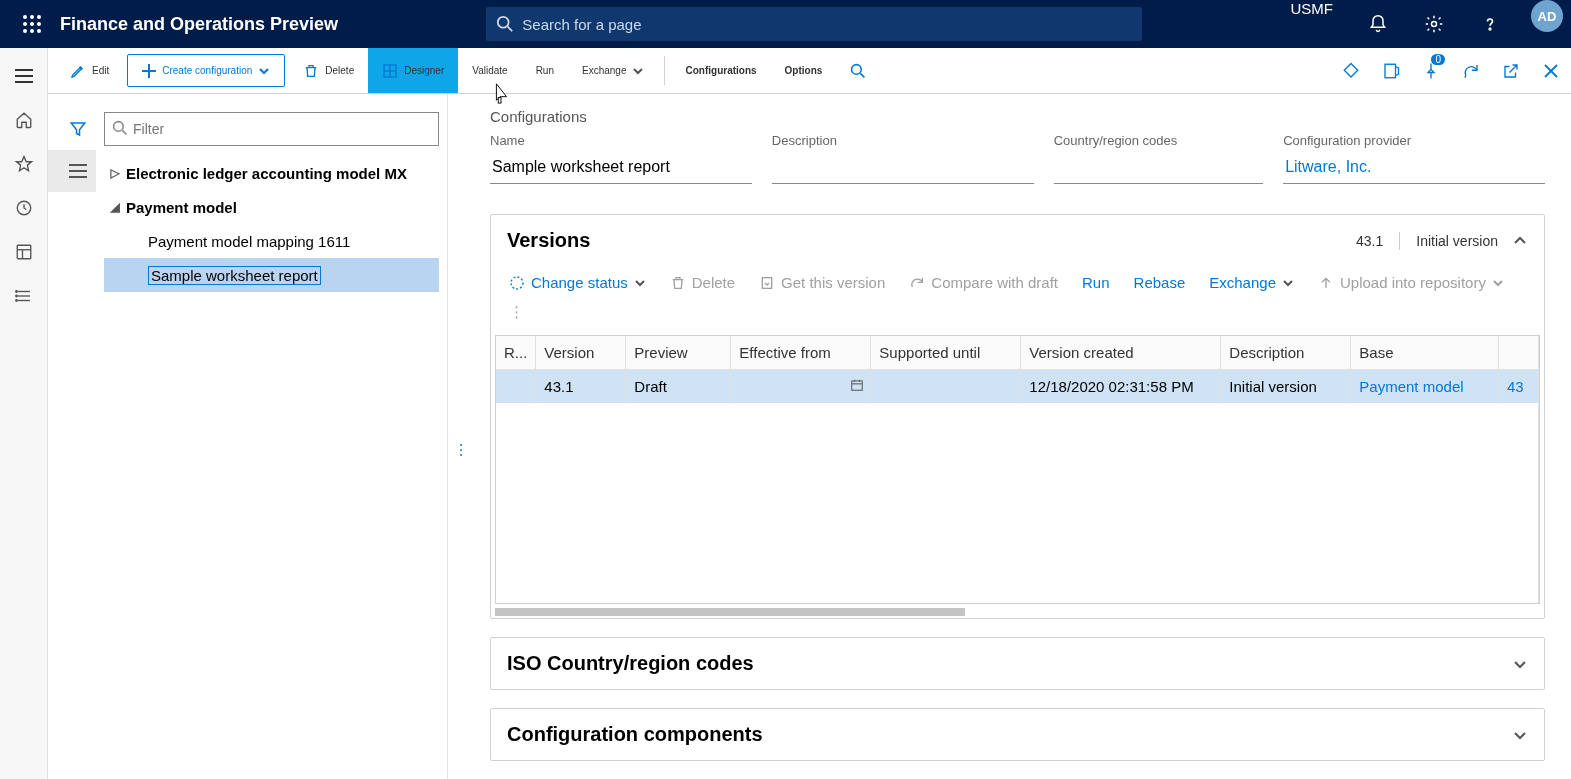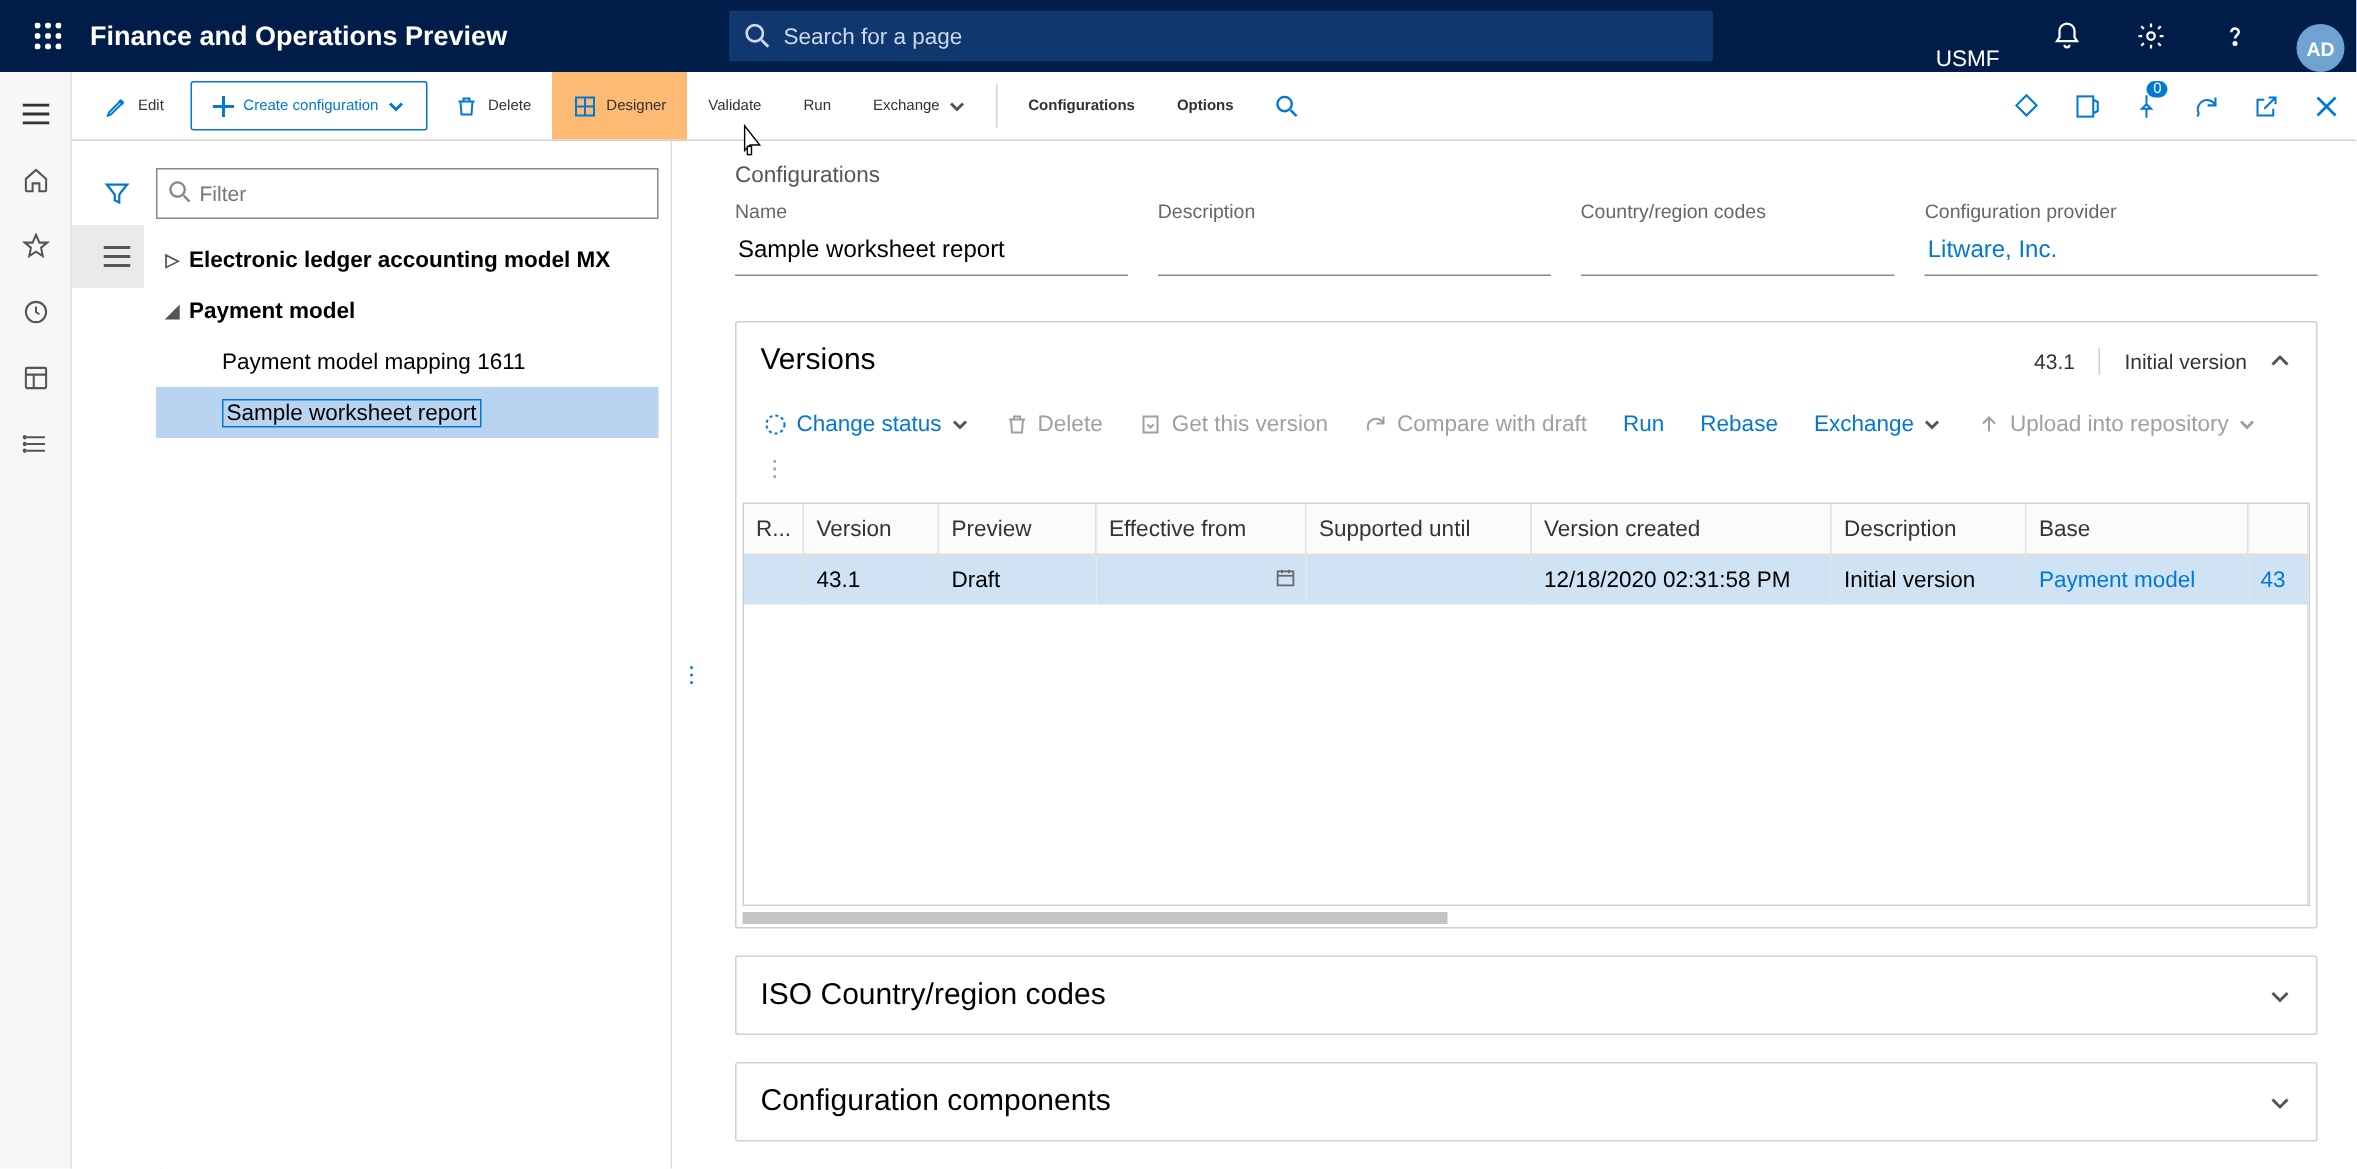--- a/index.html
+++ b/index.html
@@ -7,30 +7,30 @@
 
 
 .topbar { height: 48px; background: #001d4a; display: flex; align-items: center; color: #fff; padding: 0 8px; }
 .topbar .waffle { width: 48px; height: 48px; display: flex; align-items: center; justify-content: center; cursor: pointer; }
 .topbar .title { font-size: 18px; font-weight: 600; margin-left: 4px; }
 .topbar .search-wrap { margin-left: auto; margin-right: auto; width: 656px; }
 .topbar .search { width: 100%; height: 34px; background: #10376e; border: none; border-radius: 2px; color: #fff; padding: 0 36px; font-size: 15px; }
 .topbar .search::placeholder { color: #cdd9ea; }
 .topbar .search-wrap { position: relative; }
 .topbar .search-icon { position: absolute; left: 10px; top: 8px; color: #cdd9ea; }
-.topbar .right { display: flex; align-items: flex-end; gap: 14px; }
+.topbar .right { display: flex; align-items: flex-start; gap: 14px; }
 .topbar .entity { font-size: 15px; margin-right: 10px; }
 .topbar .icon-btn { width: 42px; height: 48px; display: flex; align-items: center; justify-content: center; cursor: pointer; }
 .topbar .avatar { width: 32px; height: 32px; border-radius: 50%; background: #6fa4d0; color: #fff; display: flex; align-items: center; justify-content: center; font-size: 13px; font-weight: 600; margin-left: 6px; }
 
 
 .actionbar { height: 46px; border-bottom: 1px solid #d0d0d0; display: flex; align-items: stretch; padding-left: 56px; }
 .actionbar .btn { display: flex; align-items: center; padding: 0 14px; font-size: 10px; color: #323130; cursor: pointer; gap: 6px; border: none; background: transparent; }
 .actionbar .btn.primary { color: #0078d4; border: 1px solid #0078d4; margin: 6px 4px; border-radius: 2px; }
-.actionbar .btn.hover { background: #fdba74; }
+.actionbar .btn.hover { background: #0ea5e9; }
 .actionbar .btn .ico { color: #0078d4; font-size: 15px; }
 .actionbar .btn.bold { font-weight: 600; }
 .actionbar .sep { width: 1px; background: #d0d0d0; margin: 8px 6px; }
 .actionbar .spacer { flex: 1; }
 .actionbar .right-icons { display: flex; align-items: center; }
 .actionbar .right-icons .icon-btn { width: 40px; height: 46px; display: flex; align-items: center; justify-content: center; color: #0078d4; cursor: pointer; position: relative; }
 .actionbar .badge { position:absolute; top:6px; right:6px; background:#0078d4; color:#fff; border-radius:8px; font-size:10px; padding:0 4px; }
 
 
 .leftrail { position: absolute; left: 0; top: 48px; width: 48px; bottom: 0; border-right: 1px solid #e1e1e1; background: #f7f7f7; display: flex; flex-direction: column; align-items: center; padding-top: 6px; gap: 0; }
@@ -58,21 +58,21 @@
 .maincontent { position:absolute; left: 460px; top: 94px; right: 0; bottom:0; overflow-y:auto; padding: 14px 26px 40px 30px; }
 .breadcrumb { color:#555; font-size:15px; margin-bottom:8px; }
 .fields-row { display:flex; gap: 20px; margin-bottom: 30px; }
 .field { flex: 1; }
 .field .flabel { font-size: 13px; color:#666; margin-bottom: 6px; }
 .field .fvalue { border-bottom: 1px solid #888; padding: 4px 2px 6px 2px; font-size: 16px; min-height: 30px; }
 .field .fvalue.link { color:#0078d4; }
 
 .section { border: 1px solid #d0d0d0; border-radius: 2px; margin-bottom: 18px; }
 .section .shead { display:flex; align-items:center; padding: 14px 16px; }
-.section .shead .stitle { font-size: 20px; font-weight: 400; }
+.section .shead .stitle { font-size: 20px; font-weight: 700; }
 .section .shead .spacer { flex:1; }
 .section .shead .ssum { font-size: 14px; color:#333; display:flex; align-items:center; gap: 16px; }
 .section .shead .ssum .vsep { width:1px; height:18px; background:#ccc; }
 .section .shead .chev { margin-left: 14px; color:#555; cursor:pointer; }
 
 .section .sactions { display:flex; align-items:center; padding: 4px 8px 10px 8px; gap: 4px; flex-wrap: wrap; }
 .section .sactions .abtn { display:flex; align-items:center; gap:6px; padding: 4px 10px; font-size:15px; color:#323130; cursor:pointer; border:none; background:transparent; }
 .section .sactions .abtn.blue { color:#0078d4; }
 .section .sactions .abtn.dis { color:#a0a0a0; }
 .section .sactions .abtn .aico { display:inline-block; }

